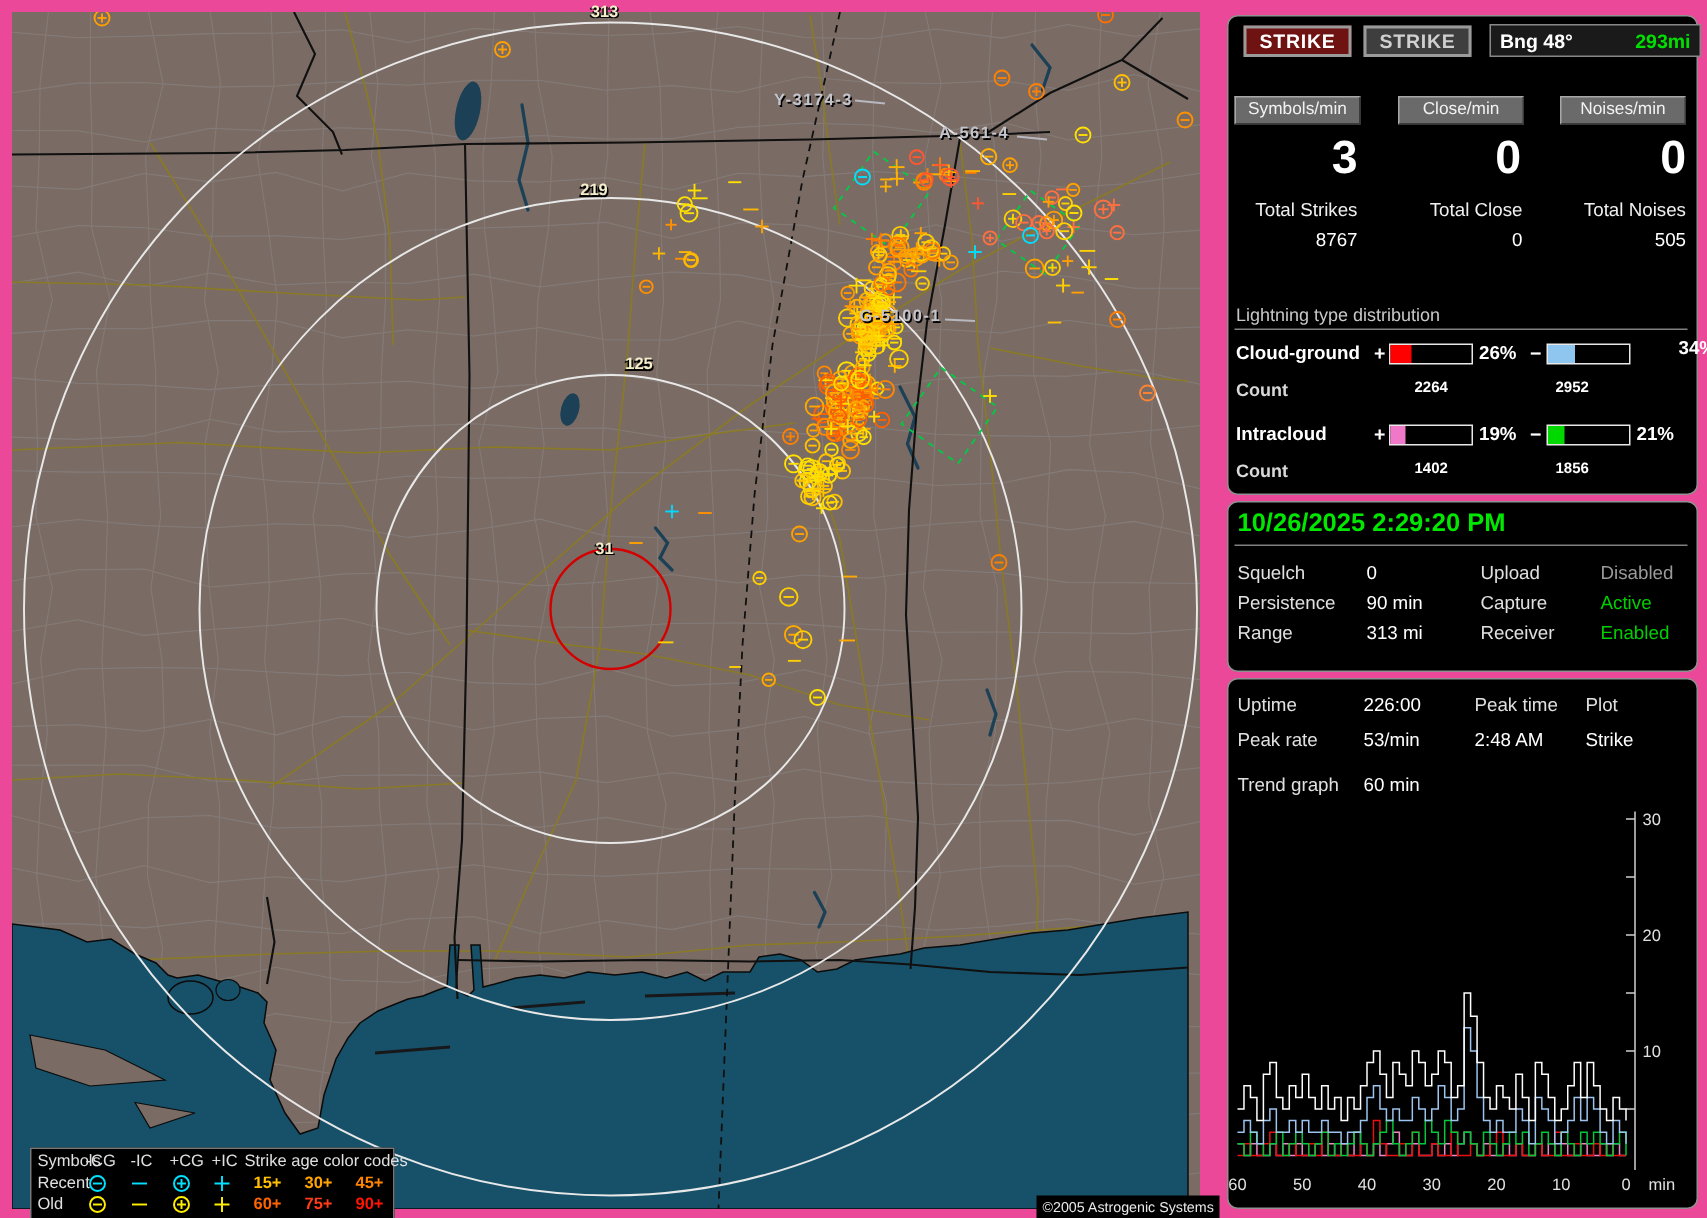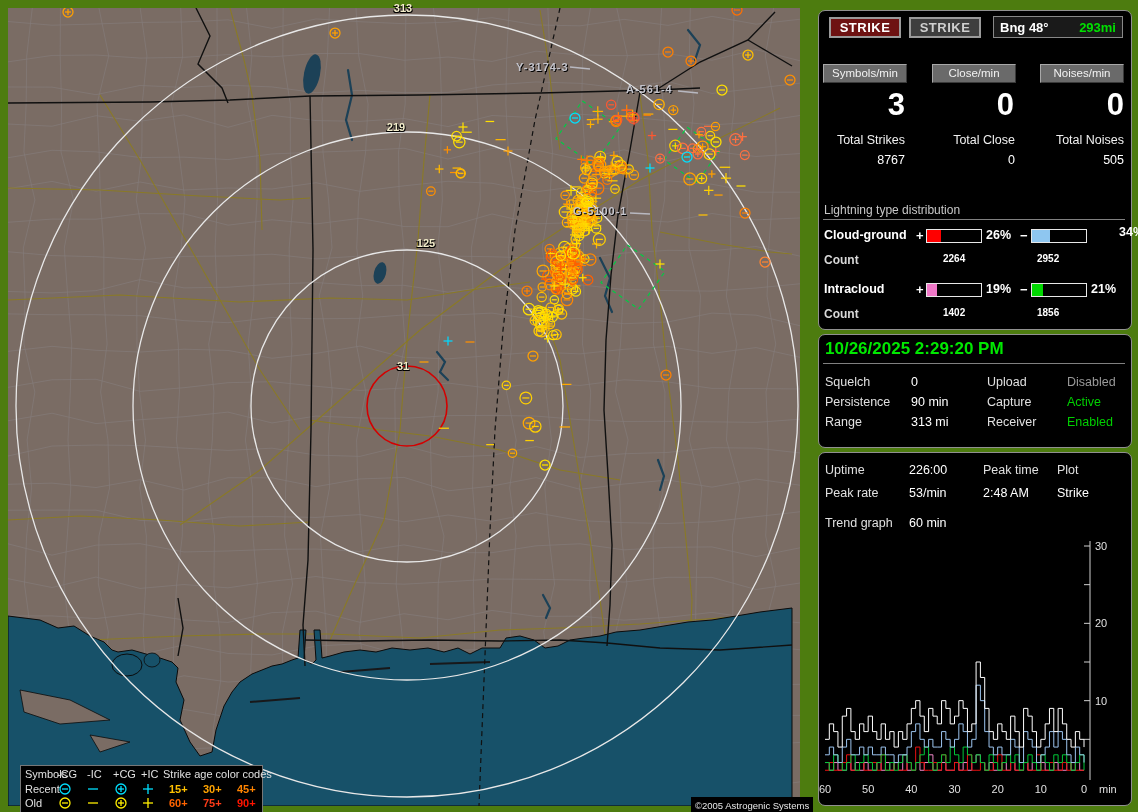--- a/index.html
+++ b/index.html
@@ -1,17 +1,17 @@
 <!DOCTYPE html>
 <html><head>
 <meta charset="utf-8">
 <style>
   html,body{margin:0;padding:0;background:#000;width:1138px;height:812px;overflow:hidden;
     font-family:"Liberation Sans","DejaVu Sans",sans-serif;}
-  #root{position:absolute;inset:0;width:1138px;height:812px;background:#4d7c0f;}
+  #root{position:absolute;inset:0;width:1138px;height:812px;background:#ec4899;}
   .abs{position:absolute;}
   
   #map-wrap{left:8px;top:8px;width:792px;height:798px;background:#7a6c64;}
   #map-svg{position:absolute;left:0;top:0;}
   .map-label{position:absolute;color:#f4eecb;font-size:11px;font-weight:bold;
     text-shadow:1px 1px 0 #000,-1px 1px 0 #000;transform:translateX(-50%);white-space:nowrap;}
   .cell-label{position:absolute;color:#c4c4cc;font-size:11px;font-weight:bold;letter-spacing:1px;
     text-shadow:1px 1px 0 #000;white-space:nowrap;}
   #copyright{left:683px;top:789px;width:118px;height:17px;background:#000;color:#e8e8e8;
     font-size:9.5px;line-height:17px;padding-left:4px;white-space:nowrap;}
@@ -22,21 +22,21 @@
   .lg-sym{position:absolute;width:18px;height:14px;}
   
   .panel{background:#000;border:1.5px solid #909090;border-radius:7px;}
   #panel1{left:818px;top:10px;width:312px;height:318px;}
   #panel2{left:818px;top:334px;width:312px;height:112px;}
   #panel3{left:818px;top:452px;width:312px;height:352px;}
   .btn{font-size:13px;font-weight:bold;text-align:center;border:2px solid #9a9a9a;
     box-sizing:border-box;line-height:17px;letter-spacing:0.5px;}
   #btn-strike{left:10px;top:6px;width:72px;height:21px;background:#6e1212;color:#fff;}
   #btn-noise{left:90px;top:6px;width:72px;height:21px;background:#3e3e3e;color:#cfcfcf;}
-  #bng-box{left:174px;top:5px;width:130px;height:22px;background:#1a1a1a;border:1px solid #888;
+  #bng-box{left:174px;top:5px;width:141px;height:22px;background:#1a1a1a;border:1px solid #888;
     box-sizing:border-box;display:flex;justify-content:space-between;align-items:center;
     padding:0 6px;font-size:13px;font-weight:bold;}
   #bng-label{color:#fff;} #bng-dist{color:#00e000;}
   .chip{top:53px;height:17px;background:#6a6a6a;color:#f2f2f2;font-size:11.5px;text-align:center;
     line-height:17px;border-top:1px solid #a8a8a8;border-left:1px solid #a8a8a8;
     border-right:1px solid #3a3a3a;border-bottom:1px solid #3a3a3a;}
   .rate{top:76px;height:38px;font-size:31px;font-weight:bold;color:#fff;text-align:right;}
   .tlabel{top:122px;font-size:12.5px;color:#f0f0f0;text-align:right;}
   .tvalue{top:142px;font-size:12.5px;color:#fff;text-align:right;}
   #dist-title{left:5px;top:192px;font-size:12px;color:#c8c8c8;}

